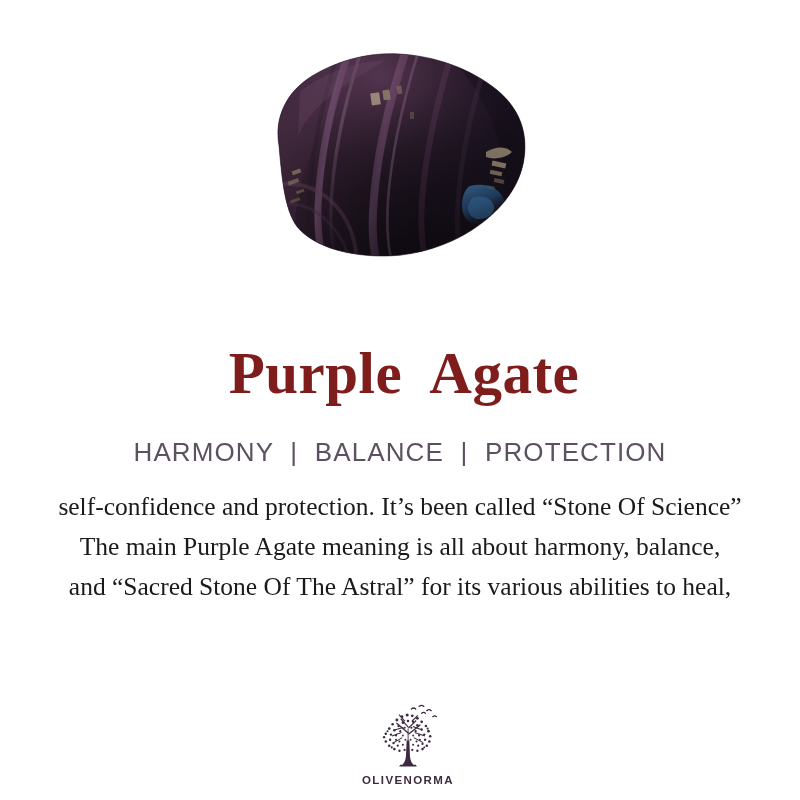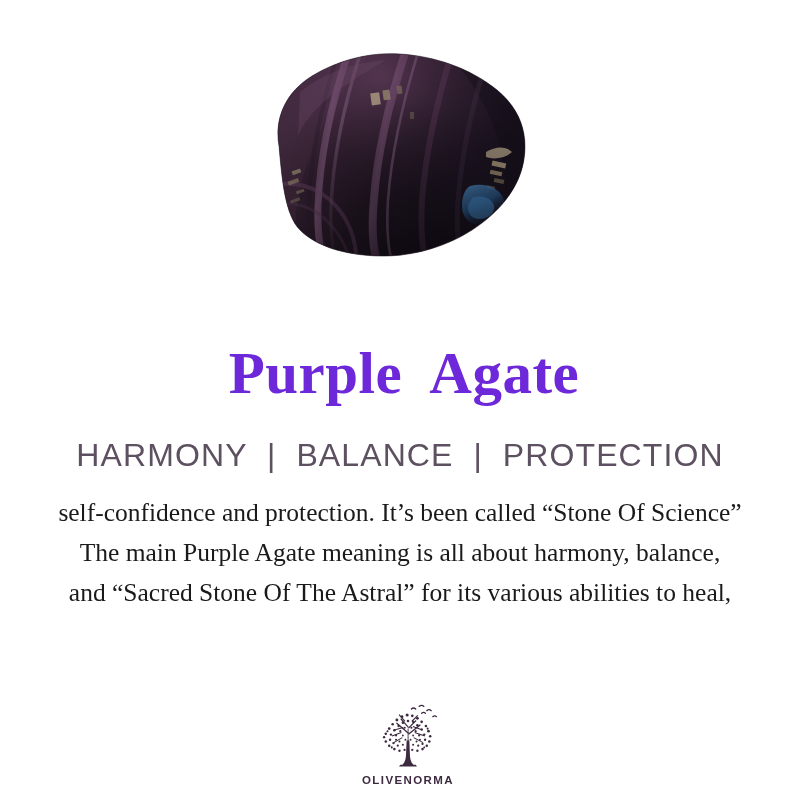--- a/index.html
+++ b/index.html
@@ -40,32 +40,32 @@
     height: 300px;
     display: block;
   }
 
   
   .title {
     font-family: "Liberation Serif", serif;
     font-weight: bold;
     font-size: 59px;
     line-height: 1;
-    color: #6d28d9;
+    color: #7f1d1d;
     letter-spacing: 0.5px;
     margin: 44px 0 0 8px;
     text-align: center;
     white-space: pre;
   }
 
   
   .subtitle {
     font-family: "Liberation Sans", sans-serif;
     font-weight: 400;
-    font-size: 32px;
+    font-size: 26px;
     line-height: 1;
     color: #5d5060;
     letter-spacing: 1.1px;
     margin: 36px 0 0 0;
     text-align: center;
     white-space: pre;
   }
 
   
   .body-copy {

